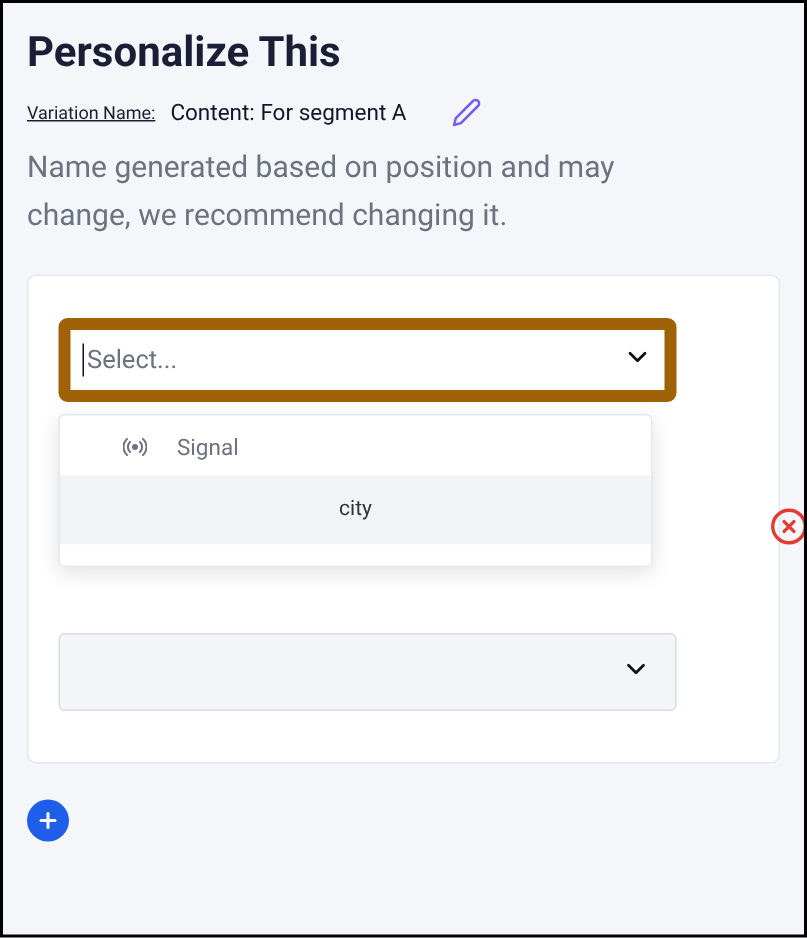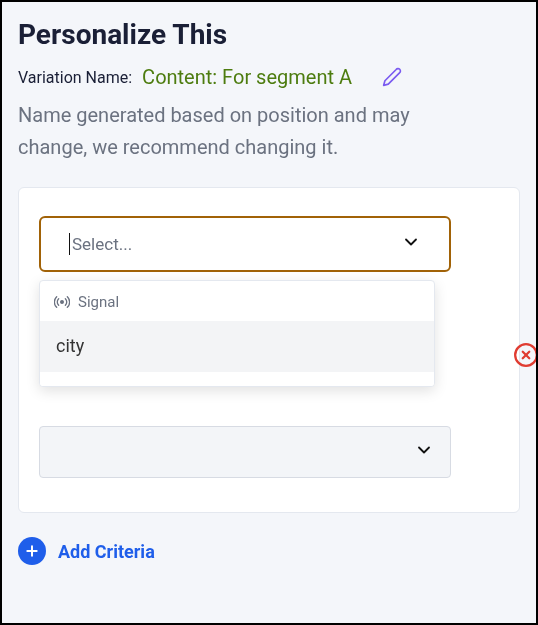--- a/index.html
+++ b/index.html
@@ -22,26 +22,27 @@
       color: #1a1f36;
       margin-bottom: 14px;
     }
     .variation-row {
       display: flex;
       align-items: center;
       gap: 10px;
       margin-bottom: 10px;
     }
     .variation-label {
-      font-size: 16px;
+      font-size: 12px;
       color: #1a1f36;
+      text-decoration: underline;
     }
     .variation-value {
-      font-size: 20px;
-      color: #4d7c0f;
+      font-size: 15px;
+      color: #0f172a;
     }
     .edit-icon-wrap {
       margin-left: 20px;
       display: flex;
       align-items: center;
       cursor: pointer;
     }
     .helper-text {
       font-size: 20px;
       color: #6b7280;
@@ -56,23 +57,23 @@
       padding: 28px 20px 34px 20px;
       margin-bottom: 24px;
       position: relative;
     }
     .select-wrap {
       position: relative;
     }
     .select-box {
       width: 100%;
       height: 56px;
-      border: 2px solid #a16207;
+      border: 8px solid #a16207;
       border-radius: 6px;
-      padding: 0 28px;
+      padding: 0 8px;
       display: flex;
       align-items: center;
       justify-content: space-between;
       background: #fff;
       cursor: pointer;
     }
     .select-inner {
       display: flex;
       align-items: center;
       gap: 0;
@@ -104,31 +105,33 @@
       background: #fff;
       border: 1px solid #e4e8ef;
       border-radius: 4px;
       box-shadow: 0 4px 14px rgba(0,0,0,0.12);
       z-index: 10;
       overflow: hidden;
     }
     .dropdown-group-header {
       display: flex;
       align-items: center;
-      gap: 8px;
+      gap: 20px;
       padding: 12px 14px 10px 14px;
       color: #6b7280;
       font-size: 15px;
+      margin-left: 28px;
     }
     .dropdown-option {
       padding: 14px 16px 16px 16px;
-      font-size: 18px;
+      font-size: 14px;
       color: #333;
       background: #f3f4f6;
       cursor: pointer;
+      text-align: center;
     }
     .dropdown-spacer {
       height: 14px;
       background: #fff;
     }
     .remove-btn {
       position: absolute;
       right: -42px;
       top: 124px;
       width: 30px;
@@ -244,14 +247,13 @@
   </div>
 </div>
 
 <div class="add-criteria-row">
   <span class="plus-circle">
     <svg width="16" height="16" viewBox="0 0 24 24" fill="none" stroke="#fff" stroke-width="3" stroke-linecap="round" stroke-linejoin="round">
       <line x1="12" y1="5" x2="12" y2="19"></line>
       <line x1="5" y1="12" x2="19" y2="12"></line>
     </svg>
   </span>
-  <span class="add-criteria-text">Add Criteria</span>
 </div>
 
 </body></html>

